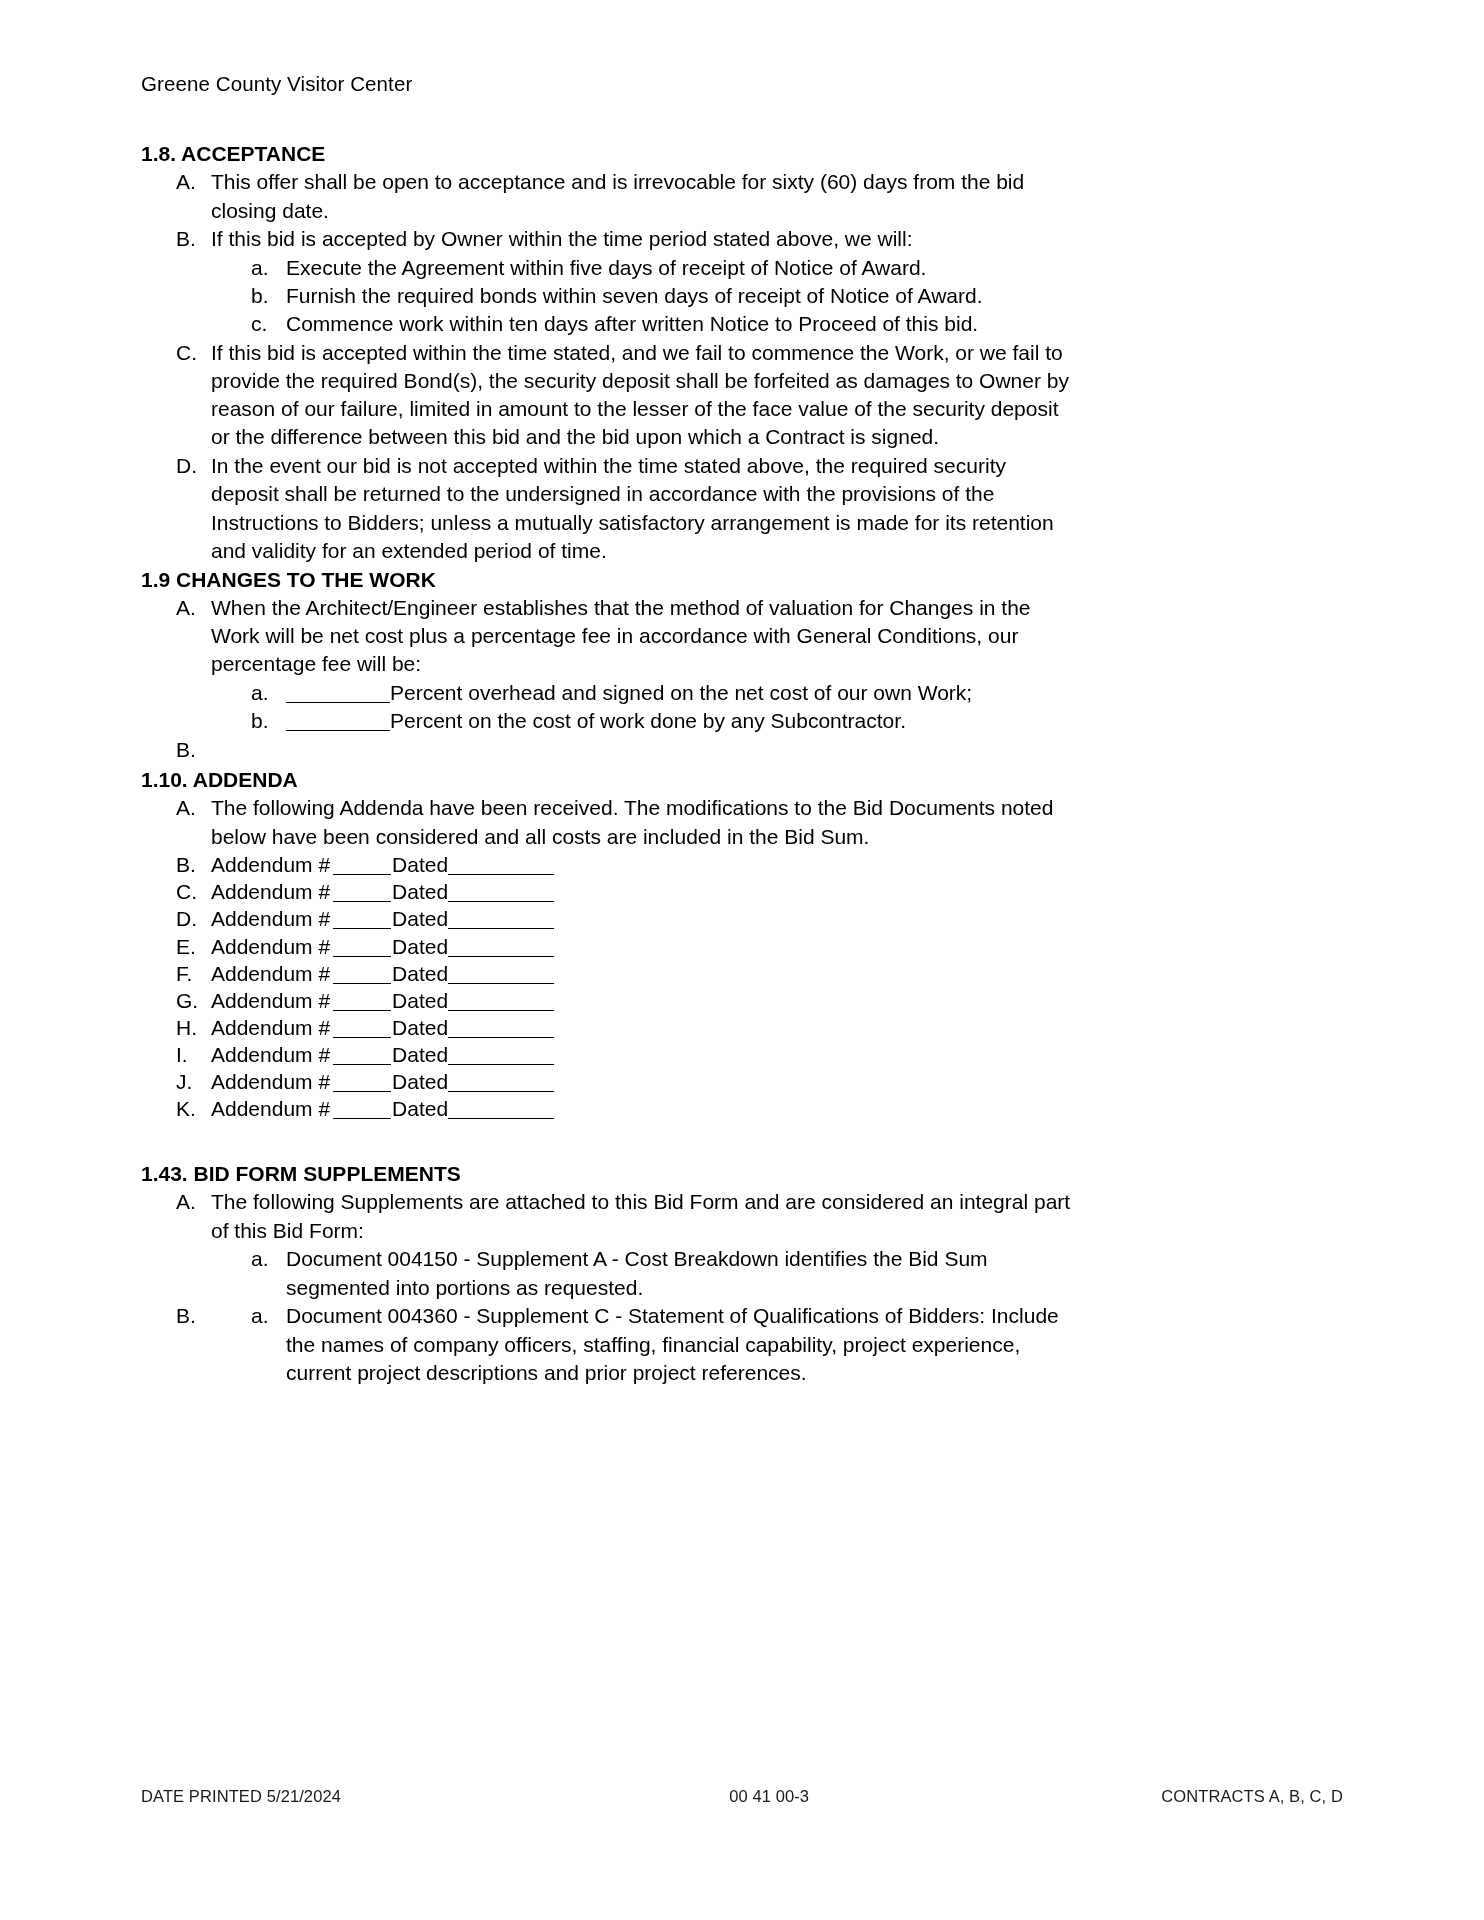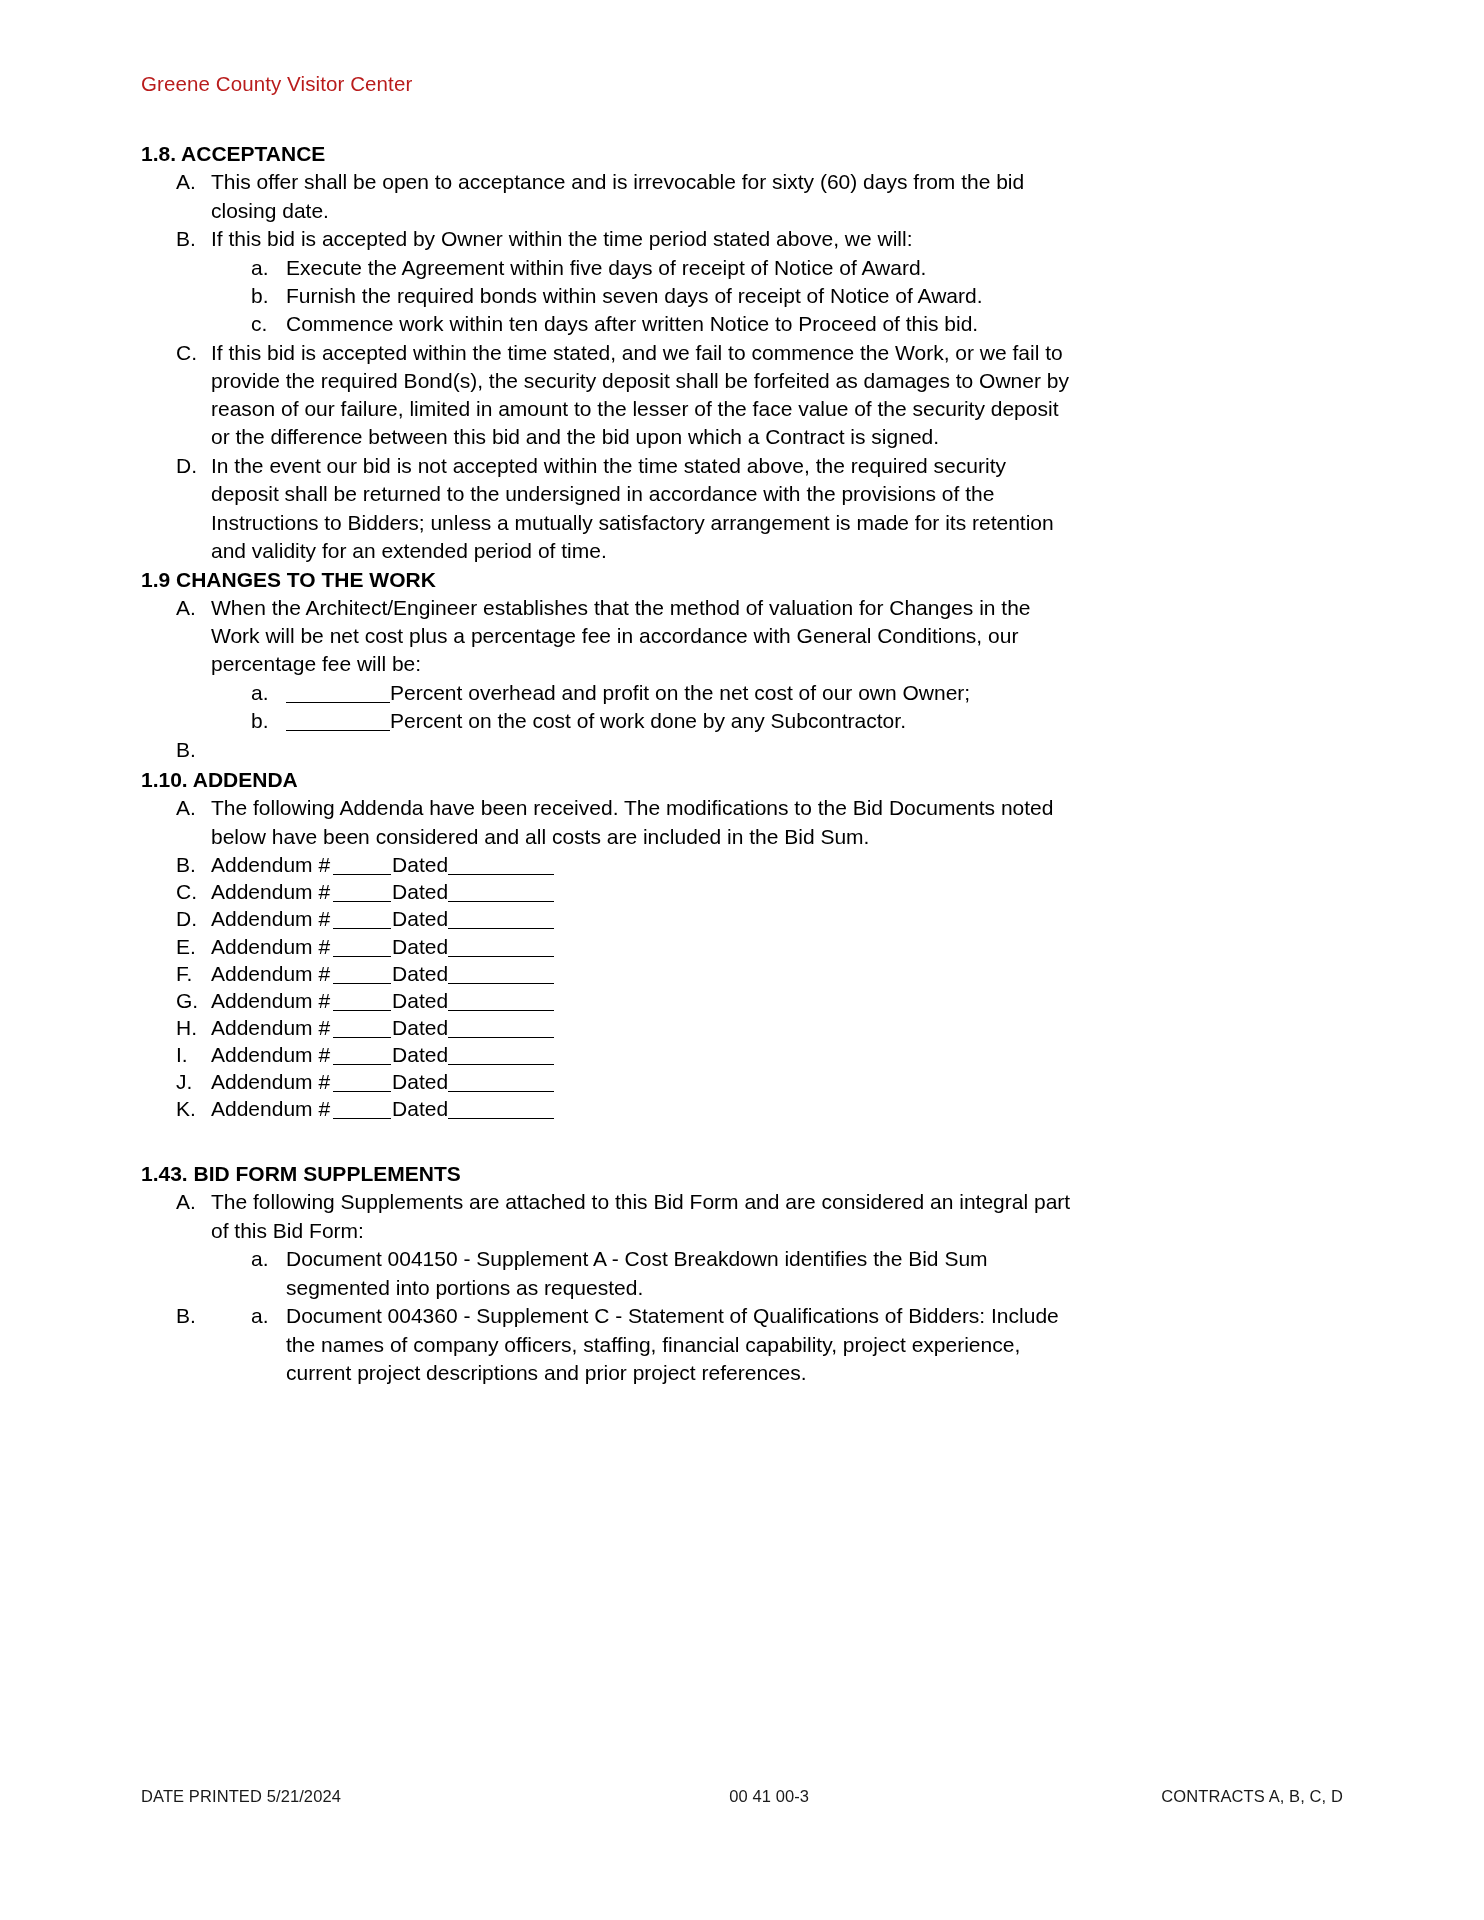--- a/index.html
+++ b/index.html
@@ -18,21 +18,21 @@
     overflow: hidden;
   }
 
   
   .doc-header {
     position: absolute;
     top: 72px;
     left: 141px;
     font-size: 20.5px;
     letter-spacing: 0.1px;
-    color: #b91c1c;
+    color: #000000;
   }
 
   
   .body-area {
     position: absolute;
     top: 140px;
     left: 141px;
     width: 935px;
   }
 
@@ -180,21 +180,21 @@
     <div class="sec-heading">1.9 CHANGES TO THE WORK</div>
     <ul class="lvl-a">
       <li>
         <span class="mk">A.</span>
         <span>When the Architect/Engineer establishes that the method of valuation for Changes in the Work will be net cost plus a percentage fee in accordance with General Conditions, our percentage fee will be:</span>
       </li>
     </ul>
     <ul class="lvl-b">
       <li>
         <span class="mk">a.</span>
-        <span class="blank-pct"></span><span>Percent overhead and profit on the net cost of our own Owner;</span>
+        <span class="blank-pct"></span><span>Percent overhead and signed on the net cost of our own Work;</span>
       </li>
       <li>
         <span class="mk">b.</span>
         <span class="blank-pct"></span><span>Percent on the cost of work done by any Subcontractor.</span>
       </li>
     </ul>
     <ul class="lvl-a">
       <li>
         <span class="mk">B.</span>
       </li>

